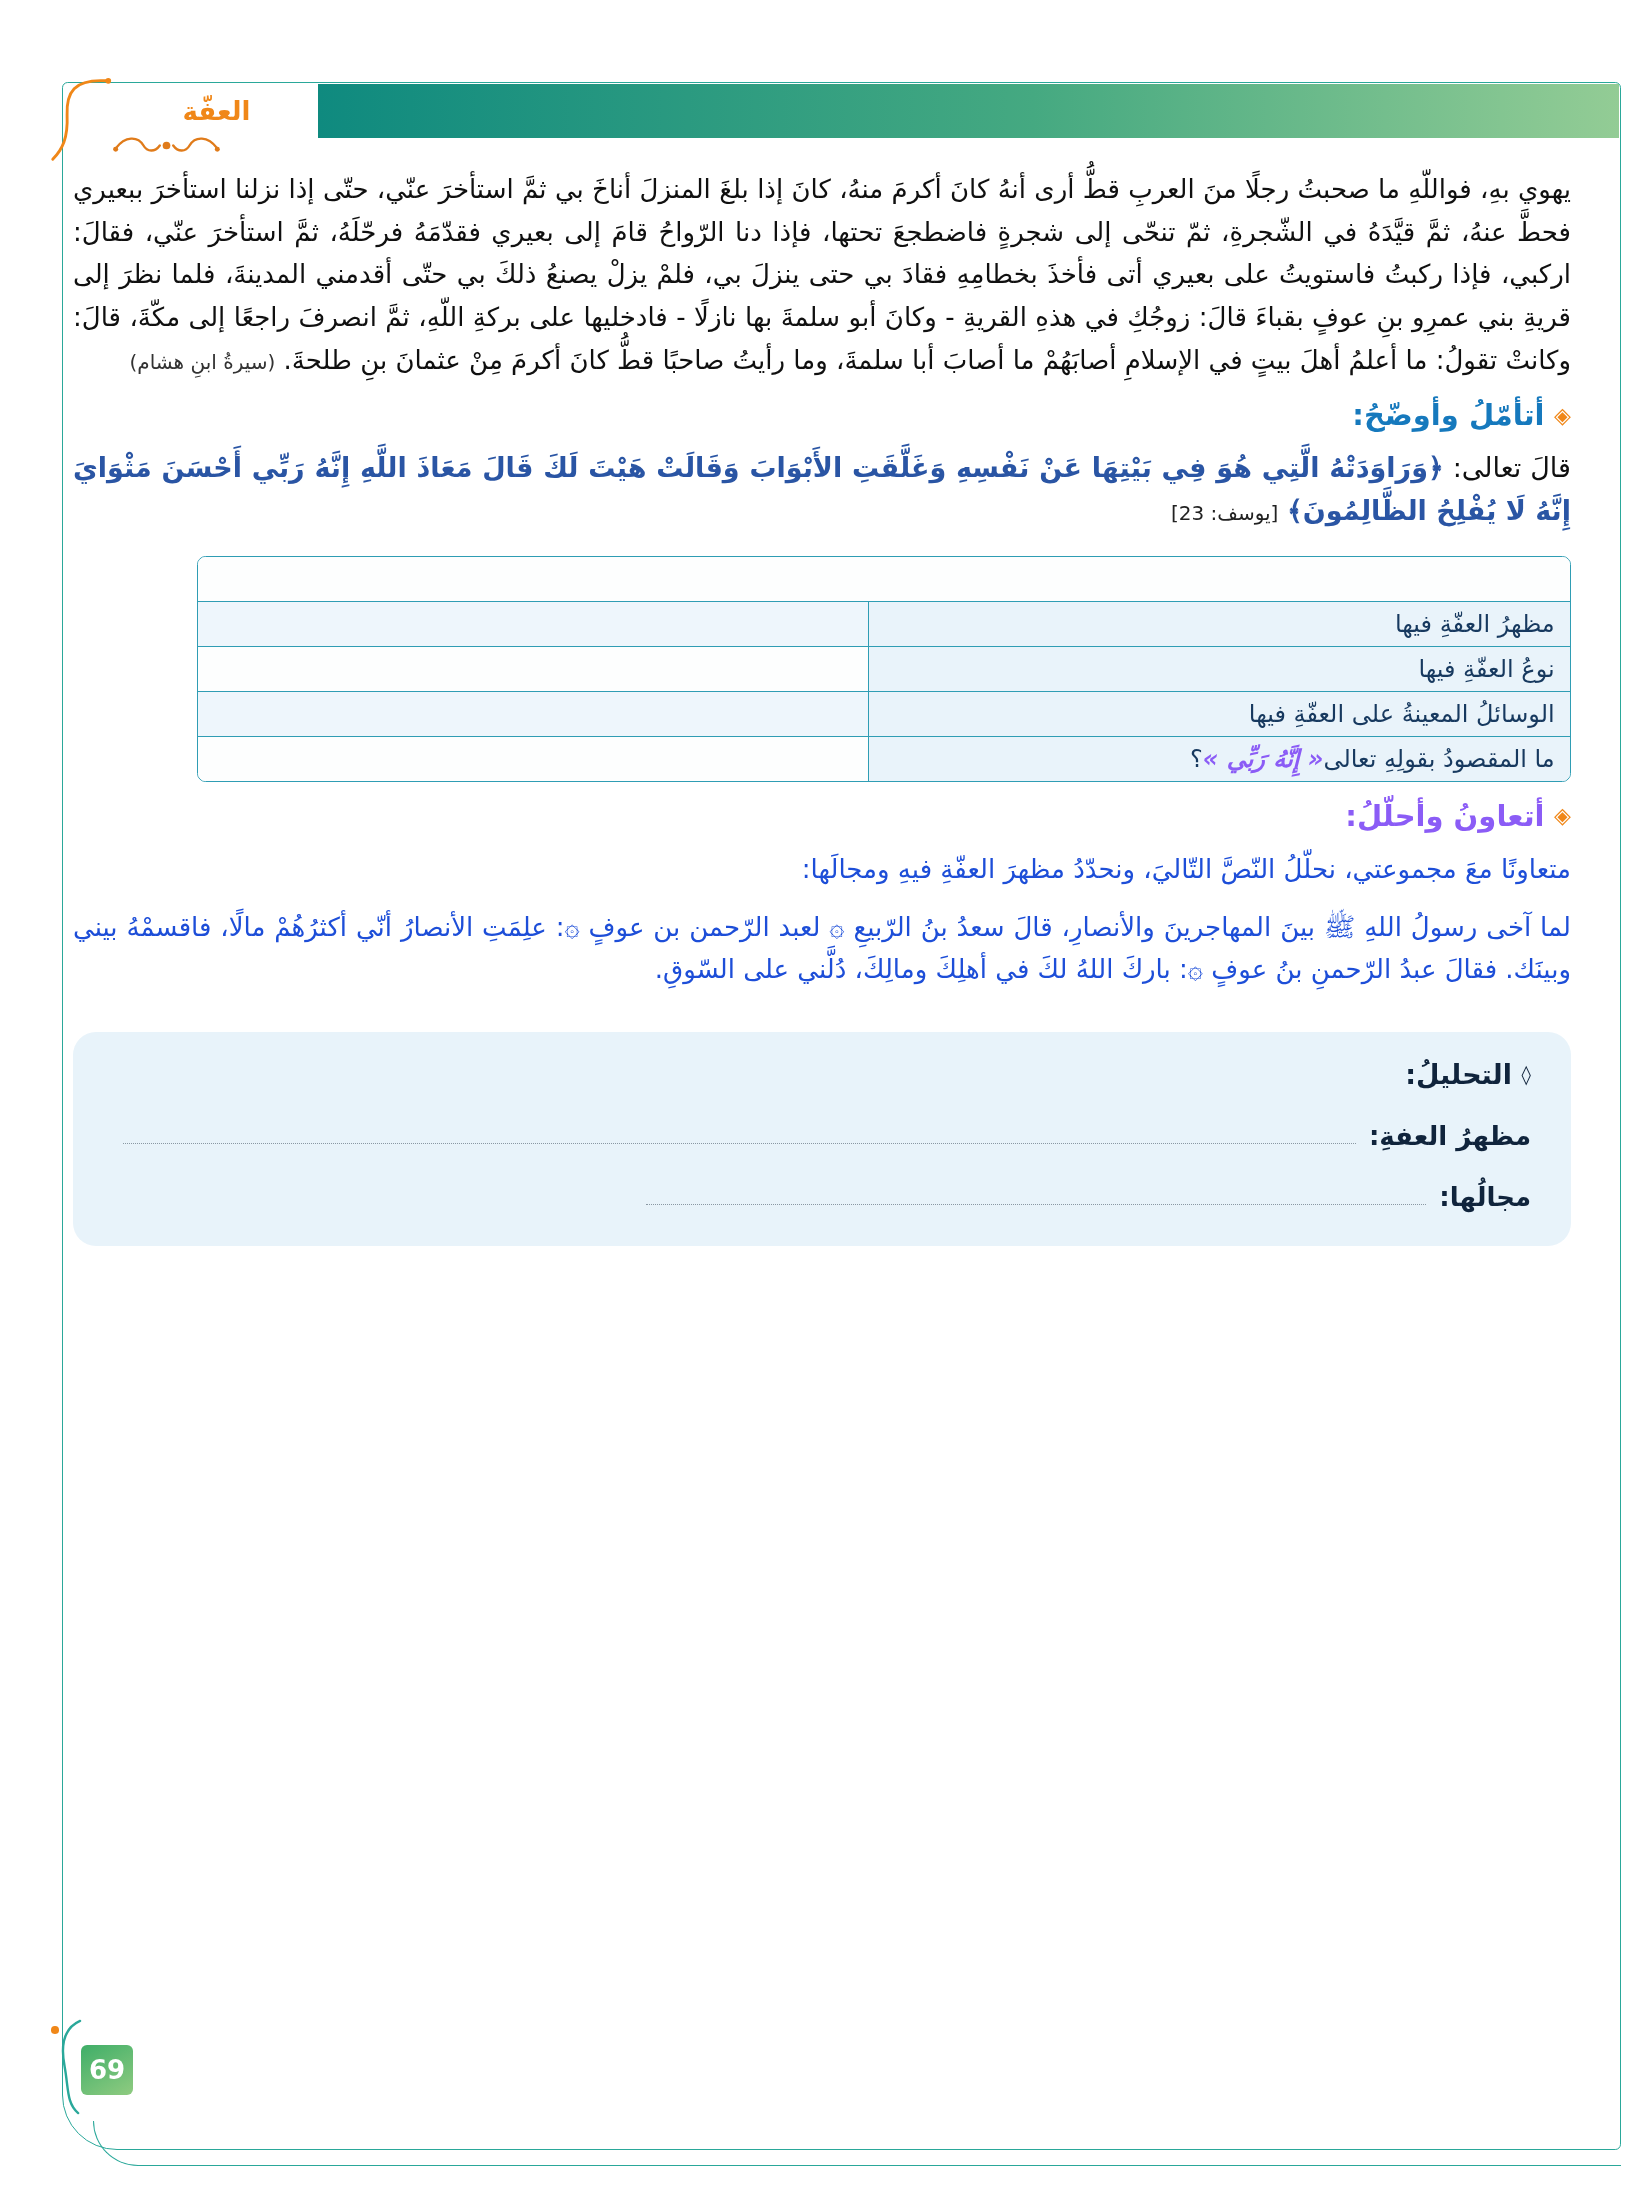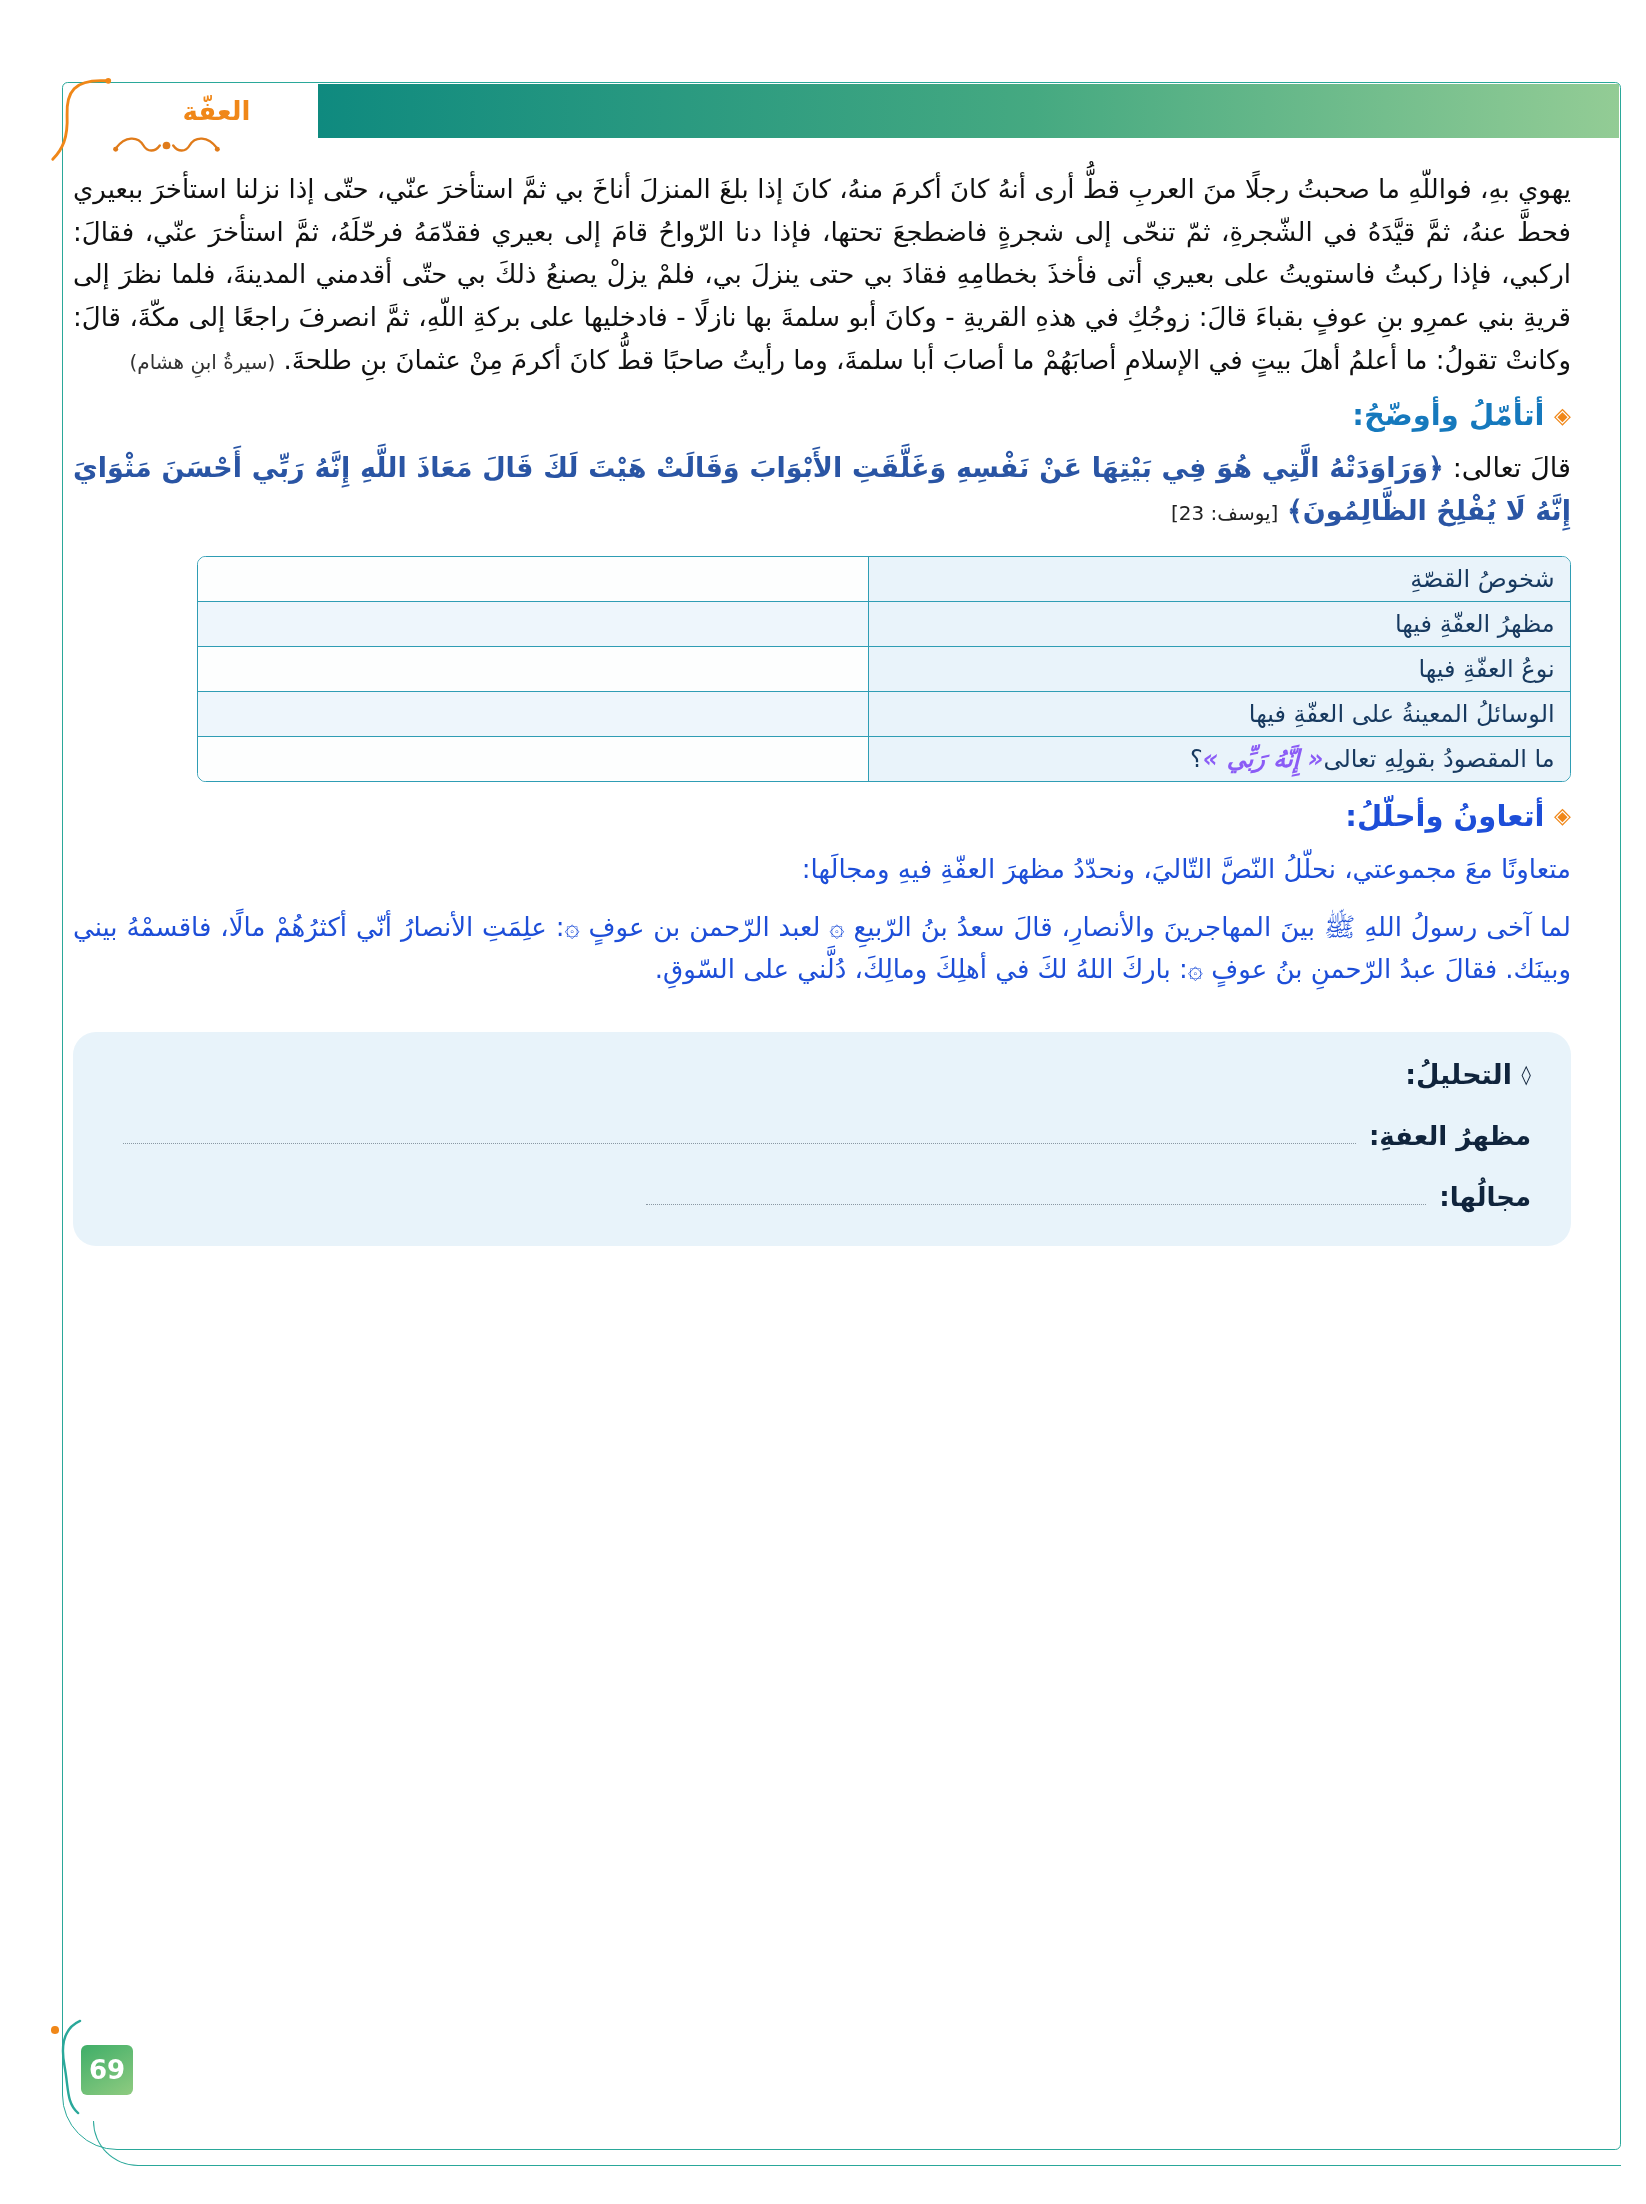--- a/index.html
+++ b/index.html
@@ -43,21 +43,21 @@
     color:#111111;
   }
   .story {
     margin:0; font-size:26px; line-height:1.64; text-align:justify; color:#101010;
   }
   .story-source { font-size:20px; color:#333; }
 
   .sec-head { margin-top:17px; font-size:29px; font-weight:bold; display:flex; align-items:center; gap:9.6px; }
   .bullet-diamond { color:#f08718; font-size:22px; }
   .head-blue { color:#1679bd; }
-  .head-teal { color:#1d4ed8;margin-left:20px; }
+  .head-teal { color:#8b5cf6;margin-left:20px; }
 
   .verse-line { margin:13.4px 0 0 0; font-size:27px; line-height:1.62; text-align:justify; }
   .verse-intro { color:#101010; }
   .verse-text  { color:#2a55a4; font-weight:bold; }
   .verse-ref   { font-size:20px; color:#222; font-weight:normal; }
 
   
   .qtable {
     margin:23px 0 0 0; margin-left:124px;
     border:1.9px solid #2f9db4; border-radius:8.6px; overflow:hidden;
@@ -139,25 +139,20 @@
     </div>
 
     <p class="verse-line">
       <span class="verse-intro">قالَ تعالى:</span>
       <span class="verse-text">﴿وَرَاوَدَتْهُ الَّتِي هُوَ فِي بَيْتِهَا عَنْ نَفْسِهِ وَغَلَّقَتِ الأَبْوَابَ وَقَالَتْ هَيْتَ لَكَ قَالَ مَعَاذَ اللَّهِ إِنَّهُ رَبِّي أَحْسَنَ مَثْوَايَ إِنَّهُ لَا يُفْلِحُ الظَّالِمُونَ﴾</span>
       <span class="verse-ref">[يوسف: 23]</span>
     </p>
 
     <div class="qtable">
       <div class="qrow">
-        <div class="qlabel">
-          <span>شخوصُ القصّةِ</span>
-          <span class="qquote"></span>
-          <span></span>
-        </div>
         <div class="qanswer"></div>
       </div>
       <div class="qrow">
         <div class="qlabel">
           <span>مظهرُ العفّةِ فيها</span>
           <span class="qquote"></span>
           <span></span>
         </div>
         <div class="qanswer"></div>
       </div>

